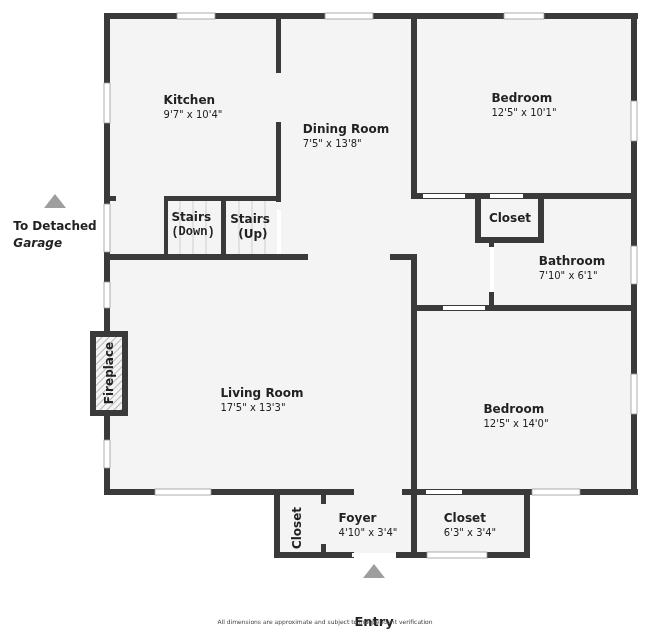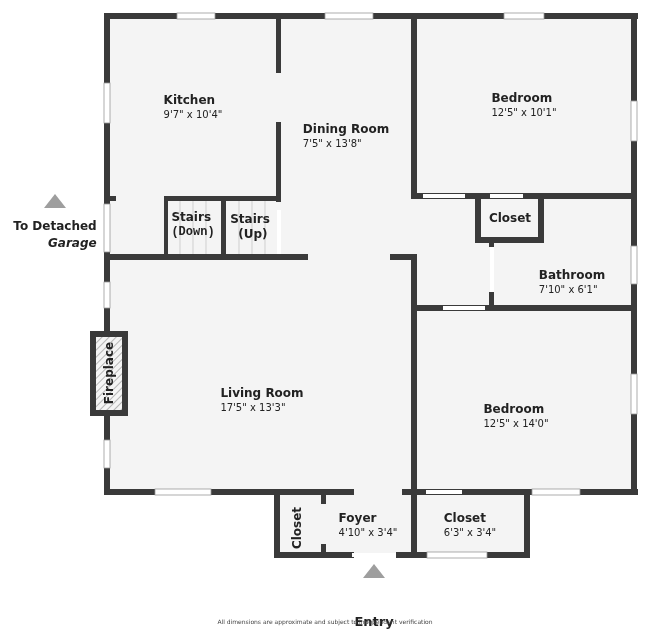--- a/index.html
+++ b/index.html
@@ -4,21 +4,21 @@
 <style>
   html,body{margin:0;padding:0;background:#ffffff;}
   body{width:650px;height:630px;position:relative;overflow:hidden;font-family:"DejaVu Sans","Liberation Sans",sans-serif;}
   #plan{position:absolute;left:0;top:0;width:650px;height:630px;}
   .lbl{position:absolute;text-align:left;color:#222;transform:translate(-50%,-50%);white-space:nowrap;}
   .lbl .name{font-size:12px;font-weight:bold;display:block;line-height:15px;}
   .lbl .dim{font-size:10px;display:block;line-height:13px;}
   .small-name{font-size:12px;font-weight:bold;line-height:15px;}
   .rot{position:absolute;transform:translate(-50%,-50%) rotate(-90deg);font-size:12px;font-weight:bold;color:#222;white-space:nowrap;}
   .footer{position:absolute;left:0;width:650px;top:618px;text-align:center;font-size:6px;color:#444;}
-  .marker-label{position:absolute;transform:translate(-50%,0);font-size:12px;font-weight:bold;color:#222;text-align:right;line-height:17px;white-space:nowrap;}
+  .marker-label{position:absolute;transform:translate(-50%,0);font-size:12px;font-weight:bold;color:#222;text-align:left;line-height:17px;white-space:nowrap;}
 </style>
 </head>
 <body>
 
 <svg id="plan" width="650" height="630" viewBox="0 0 650 630" xmlns="http://www.w3.org/2000/svg">
   <defs>
     <pattern id="hatch" patternUnits="userSpaceOnUse" width="5" height="5" patternTransform="rotate(45)">
       <line x1="0" y1="0" x2="0" y2="5" stroke="#777" stroke-width="1"></line>
     </pattern>
   </defs>
@@ -130,21 +130,21 @@
   <span class="name">Dining Room</span>
   <span class="dim">7'5" x 13'8"</span>
 </div>
 <div class="lbl" style="left:524px;top:105px;">
   <span class="name">Bedroom</span>
   <span class="dim">12'5" x 10'1"</span>
 </div>
 <div class="lbl" style="left:510px;top:218px;">
   <span class="name">Closet</span>
 </div>
-<div class="lbl" style="left:572px;top:282px;">
+<div class="lbl" style="left:572px;top:268px;">
   <span class="name">Bathroom</span>
   <span class="dim">7'10" x 6'1"</span>
 </div>
 <div class="lbl" style="left:193px;top:225px;">
   <span class="small-name" style="display:block;">Stairs</span>
   <span class="small-name" style="display:block;font-family:Liberation Mono, monospace;">(Down)</span>
 </div>
 <div class="lbl" style="left:250px;top:227px;">
   <span class="small-name" style="display:block;">Stairs</span>
   <span class="small-name" style="display:block;margin-left:8px;">(Up)</span>

